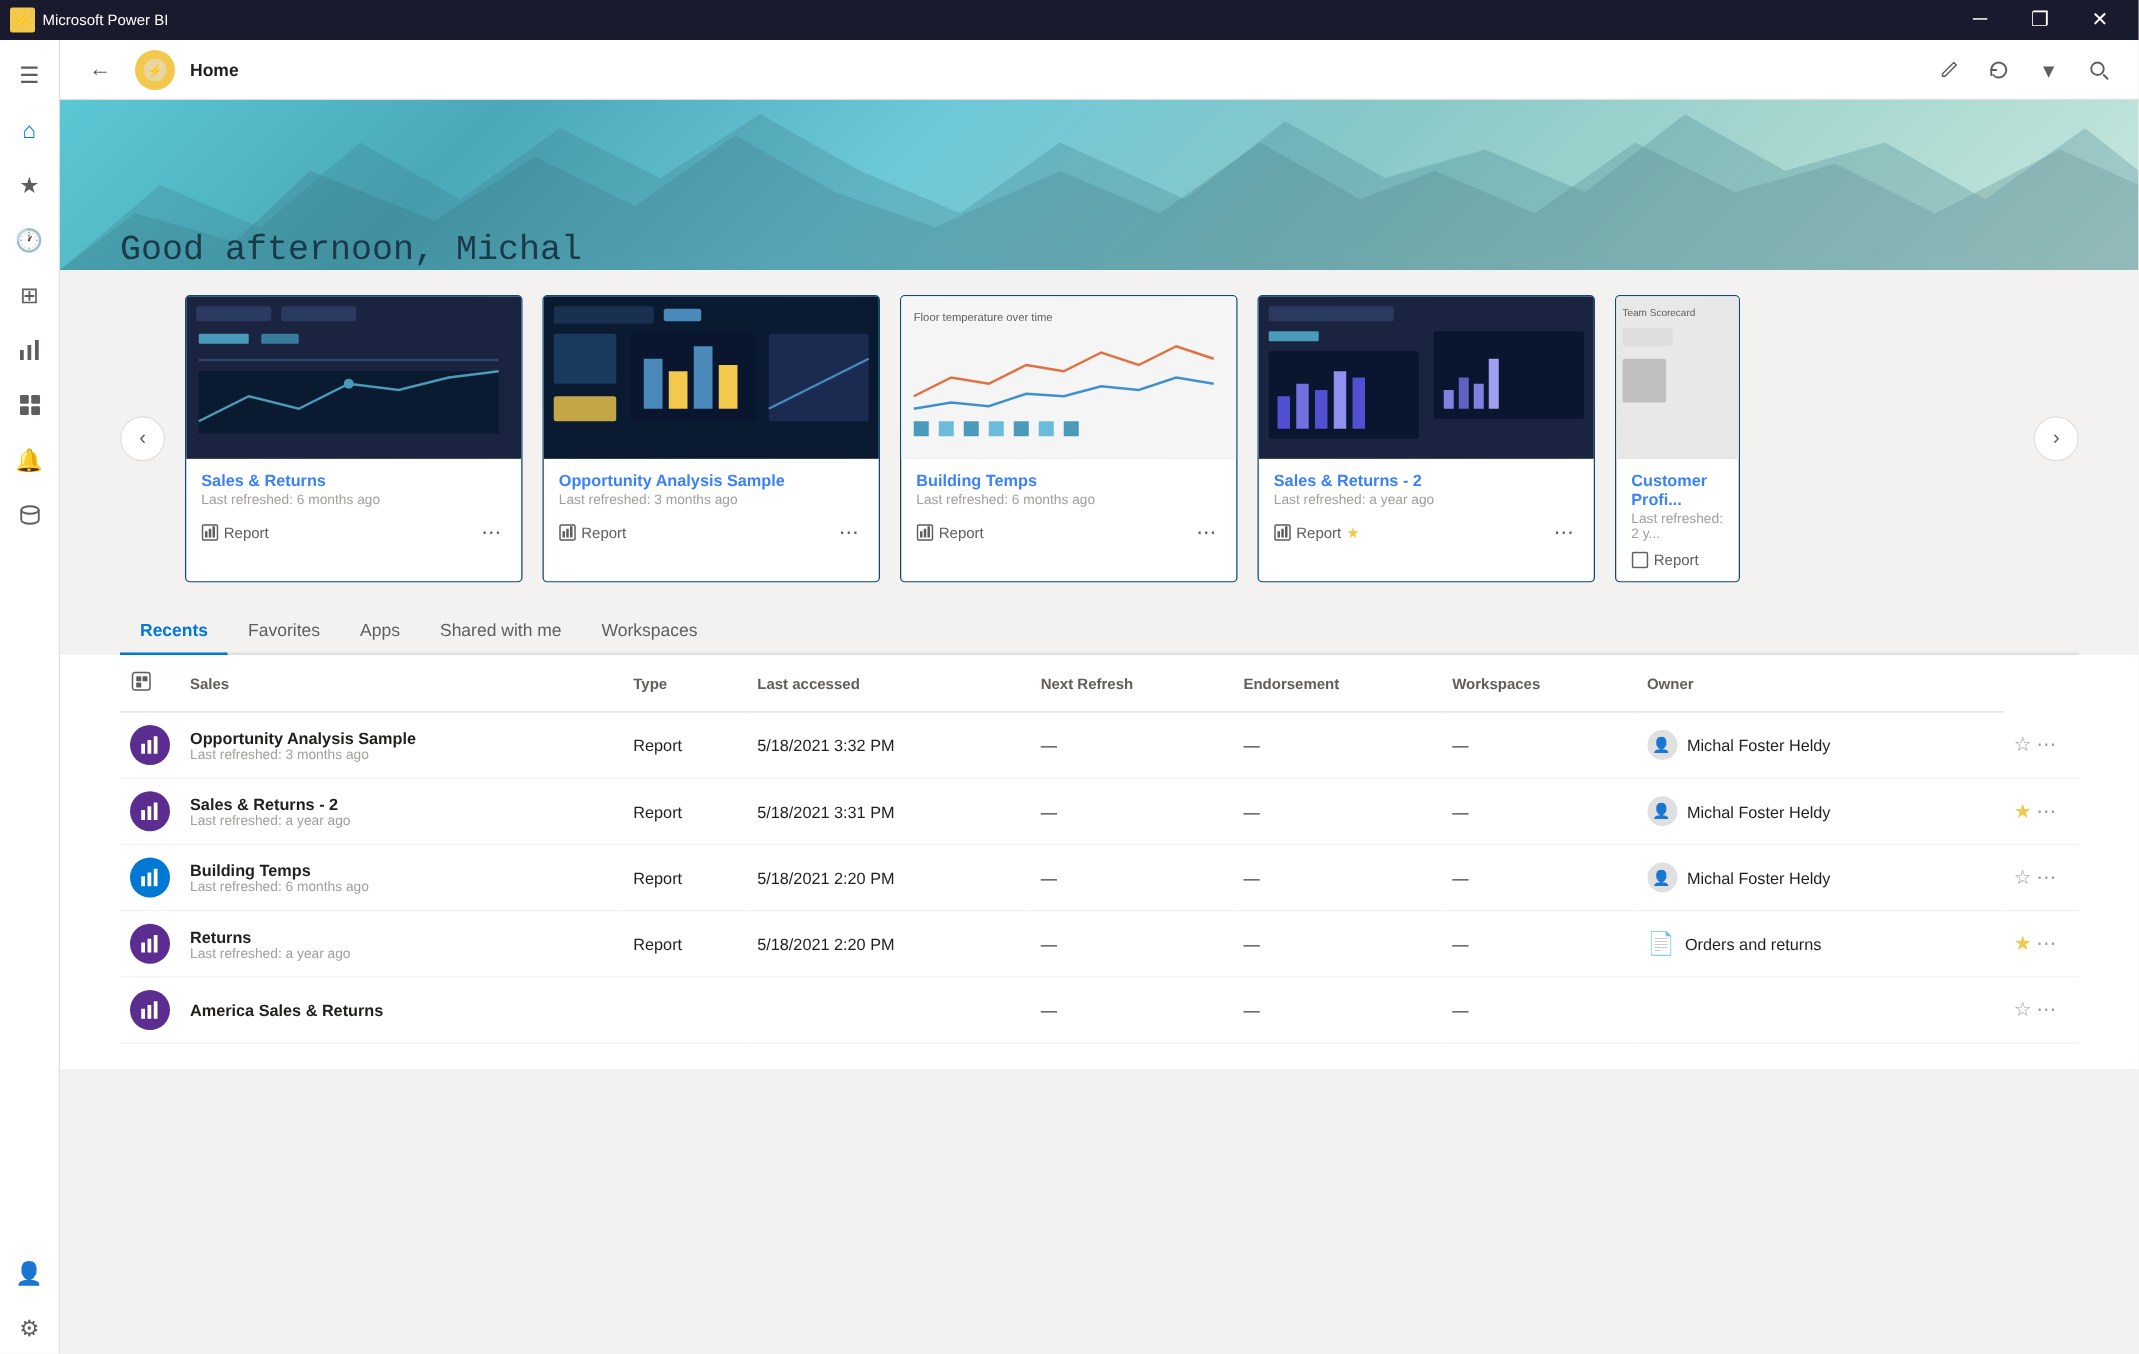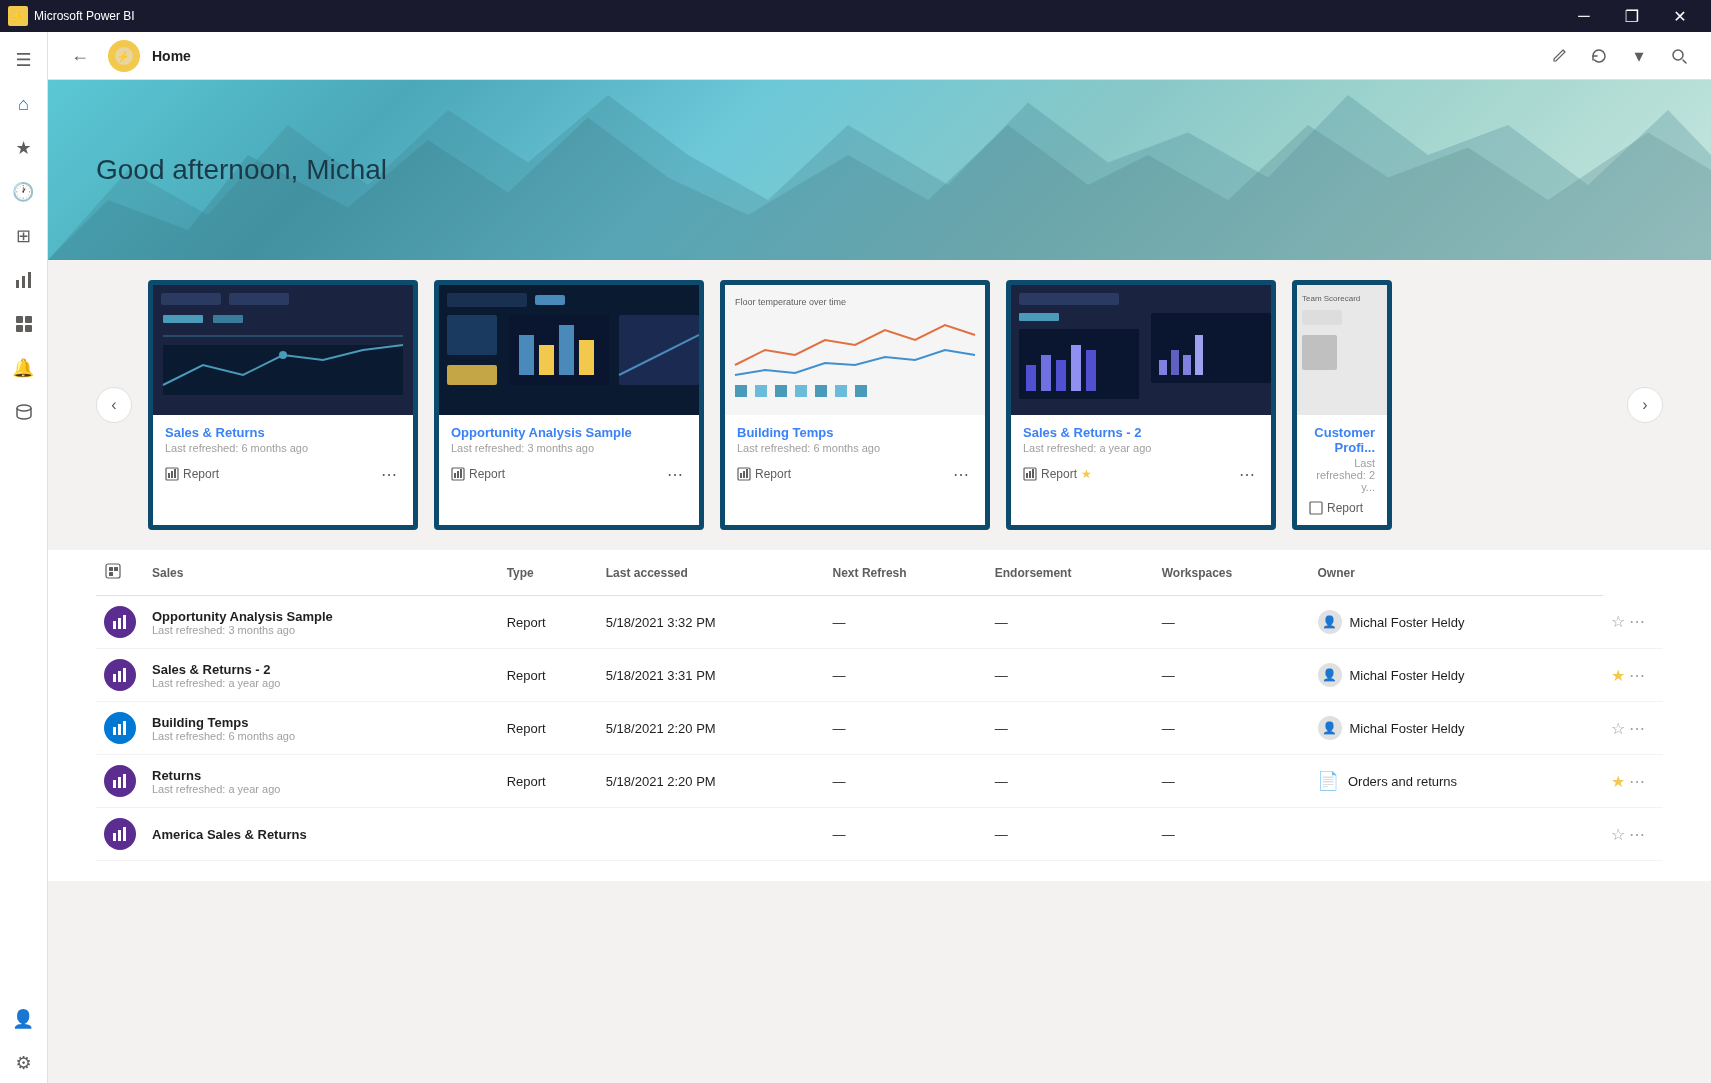--- a/index.html
+++ b/index.html
@@ -64,47 +64,48 @@
     .topbar-title { font-size: 14px; color: #201f1e; font-weight: 600; }
     .topbar-spacer { flex: 1; }
     .topbar-actions { display: flex; gap: 8px; align-items: center; }
     .topbar-action-btn { width: 32px; height: 32px; border: none; background: transparent; cursor: pointer; font-size: 18px; color: #605e5c; display: flex; align-items: center; justify-content: center; border-radius: 4px; }
 
     
     .main-content { flex: 1; overflow-y: auto; background: #f3f2f1; }
 
     
     .hero-banner {
-      height: 180px;
+      height: 136px;
       background: linear-gradient(135deg, #5bc8d4 0%, #4ba8b8 20%, #6dc8d8 40%, #89c8c8 60%, #a8d8d0 80%, #c8e8e0 100%);
       position: relative;
       display: flex;
-      align-items: center;
+      align-items: flex-end;
       padding: 0 48px;
       overflow: hidden;
+      font-family: Liberation Mono, monospace;
     }
     .hero-text {
       font-size: 28px;
       font-weight: 300;
       color: #1a3a4a;
       position: relative;
       z-index: 1;
     }
 
     
     .section { padding: 20px 48px; }
     .section-title { font-size: 16px; font-weight: 600; color: #201f1e; margin-bottom: 16px; }
 
     .cards-container { display: flex; gap: 16px; align-items: center; position: relative; }
     .cards-scroll { display: flex; gap: 16px; overflow: hidden; flex: 1; }
     .card {
       width: 270px;
       min-width: 270px;
       background: white;
-      border: 5px solid #0c4a6e;
+      border: 1px solid #0c4a6e;
       border-radius: 4px;
       overflow: hidden;
       cursor: pointer;
     }
     .card-thumbnail {
       height: 130px;
       background: #1a2340;
       position: relative;
       overflow: hidden;
     }
@@ -419,21 +420,21 @@
                         <rect x="9" y="2" width="2" height="9" fill="#605e5c"></rect>
                       </svg>
                     <span>Report</span>
                     <span style="color:#f2c94c;font-size:12px;">★</span>
                   </div>
                   <button class="card-more">⋯</button>
                 </div>
               </div>
             </div>
 
-            <div class="card" style="min-width:100px;max-width:100px;overflow:hidden;text-align:right;">
+            <div class="card" style="min-width:100px;max-width:100px;overflow:hidden;">
               <div class="card-thumbnail card-thumbnail-5" style="height:130px;">
                 <svg width="100" height="130" viewBox="0 0 100 130" style="position:absolute;inset:0;">
                   <rect width="100" height="130" fill="#e8e8e8"></rect>
                   <text x="5" y="16" font-size="8" fill="#605e5c">Team Scorecard</text>
                   <rect x="5" y="25" width="40" height="15" rx="2" fill="#ddd"></rect>
                   <rect x="5" y="50" width="35" height="35" rx="2" fill="#c0c0c0"></rect>
                 </svg>
               </div>
               <div class="card-body">
                 <div class="card-title">Customer Profi...</div>
@@ -447,20 +448,29 @@
                   </div>
                 </div>
               </div>
             </div>
           </div>
           <button class="nav-arrow">›</button>
         </div>
       </div>
 
       <div style="background:white;">
+        <div class="tabs-container">
+          <div class="tabs">
+            <div class="tab active">Recents</div>
+            <div class="tab">Favorites</div>
+            <div class="tab">Apps</div>
+            <div class="tab">Shared with me</div>
+            <div class="tab">Workspaces</div>
+          </div>
+        </div>
 
         <div class="table-container">
           <table class="data-table">
             <thead>
               <tr>
                 <th style="width:36px;">
                   <svg width="18" height="18" viewBox="0 0 18 18" fill="none">
                       <rect x="2" y="2" width="14" height="14" rx="2" stroke="#605e5c" stroke-width="1.2"></rect>
                       <rect x="5" y="5" width="4" height="4" rx="0.5" fill="#605e5c"></rect>
                       <rect x="10" y="5" width="4" height="4" rx="0.5" fill="#605e5c"></rect>

